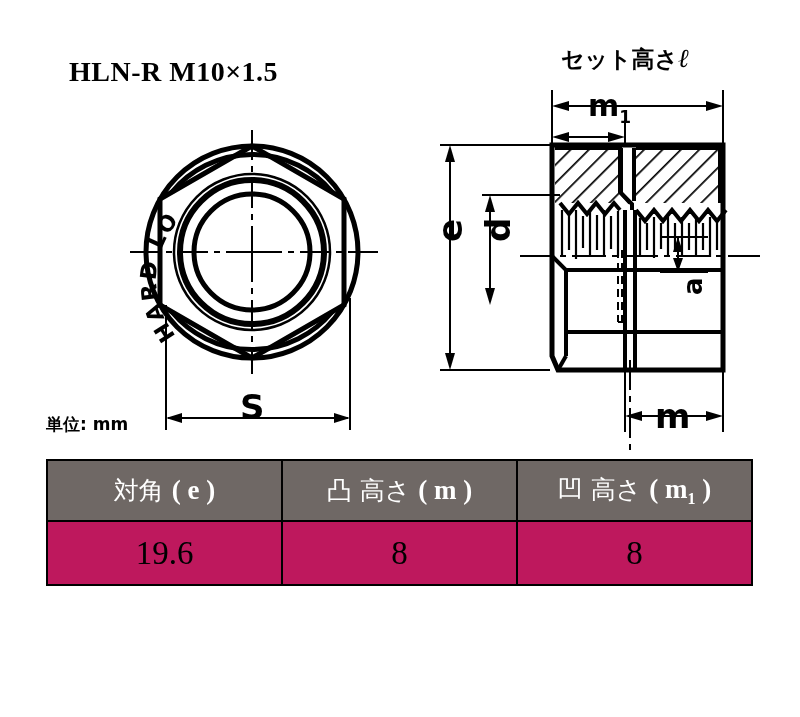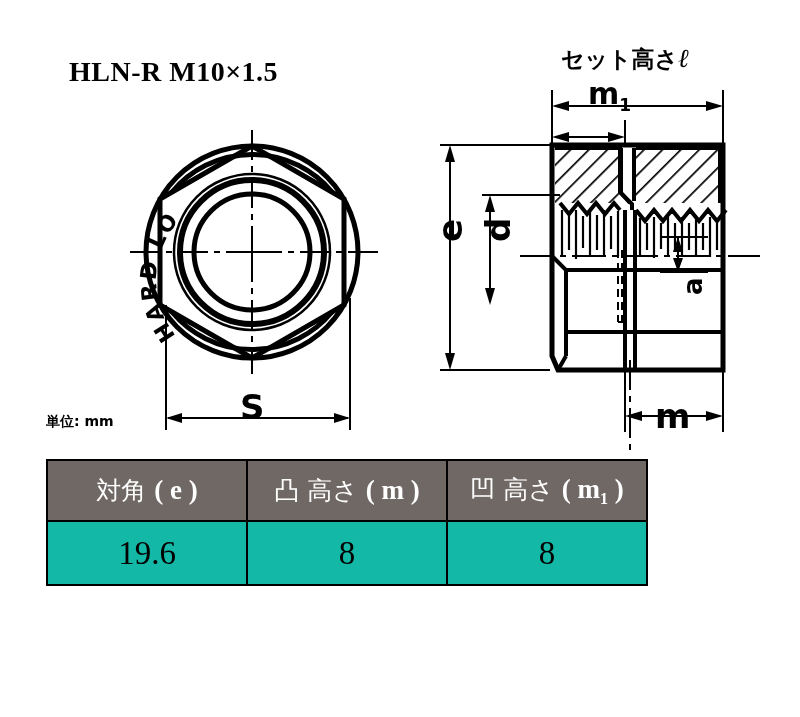--- a/index.html
+++ b/index.html
@@ -21,41 +21,41 @@
     white-space:nowrap;
     line-height:1;
     margin-left:29px;
   }
 
   
   #unit-note{
     left:46px; top:413px;
     font-family:"DejaVu Sans", sans-serif;
     font-weight:bold;
-    font-size:14px;
+    font-size:17px;
     white-space:nowrap;
   }
 
   
   .dimlabel{
     font-family:"Liberation Serif", serif;
     font-weight:bold;
     white-space:nowrap;
     line-height:1;
   }
   .jplabel{
     font-family:"DejaVu Sans", sans-serif;
     font-weight:bold;
     white-space:nowrap;
     line-height:1;
   }
 
   #lbl-S{ left:240px; top:390px; font-size:34px; font-family:"DejaVu Sans",sans-serif; font-weight:bold;}
   #lbl-m{ left:655px; top:396px; font-size:34px; font-family:"DejaVu Sans",sans-serif; font-weight:bold;}
-  #lbl-m1{ left:588px; top:76px; font-size:30px; font-family:"DejaVu Sans",sans-serif; font-weight:bold;}
+  #lbl-m1{ left:588px; top:88px; font-size:30px; font-family:"DejaVu Sans",sans-serif; font-weight:bold;}
   #lbl-m1 sub{font-size:17px;}
   #lbl-set-l{ left:561px; top:46px; font-size:23px;}
   #lbl-set-l .ell{font-family:"Liberation Serif",serif;font-style:italic;font-weight:bold;font-size:26px;}
 
   
   #lbl-e{
     left:430px; top:242px; font-size:34px;
     transform:rotate(-90deg); transform-origin:left top;
     font-family:"DejaVu Sans",sans-serif;font-weight:bold;
   }
@@ -65,21 +65,21 @@
     font-family:"DejaVu Sans",sans-serif;font-weight:bold;
   }
   #lbl-a{
     left:678px; top:295px; font-size:26px;
     transform:rotate(-90deg); transform-origin:left top;
     font-family:"DejaVu Sans",sans-serif;font-weight:bold;
   }
 
   
   #spec-table{
-    position:absolute; left:46px; top:459px; width:602px;
+    position:absolute; left:46px; top:459px; width:707px;
     border-collapse:collapse;
     table-layout:fixed;
   }
   #spec-table td{
     border:2px solid #000;
     text-align:center;
     padding:0;
     height:59px;
     vertical-align:middle;
   }
@@ -97,21 +97,21 @@
     font-size:27px;
   }
   #spec-table tr.hdr td .sym sub{font-size:16px;}
   #spec-table tr.hdr td .symi{
     font-family:"Liberation Serif", serif;
     font-weight:bold;
     font-style:italic;
     font-size:27px;
   }
   #spec-table tr.val td{
-    background:#14b8a6;
+    background:#be185d;
     color:#000;
     font-family:"Liberation Serif", serif;
     font-size:33px;
     height:62px;
   }
 </style>
 </head>
 <body>
 
 <div id="stage">

